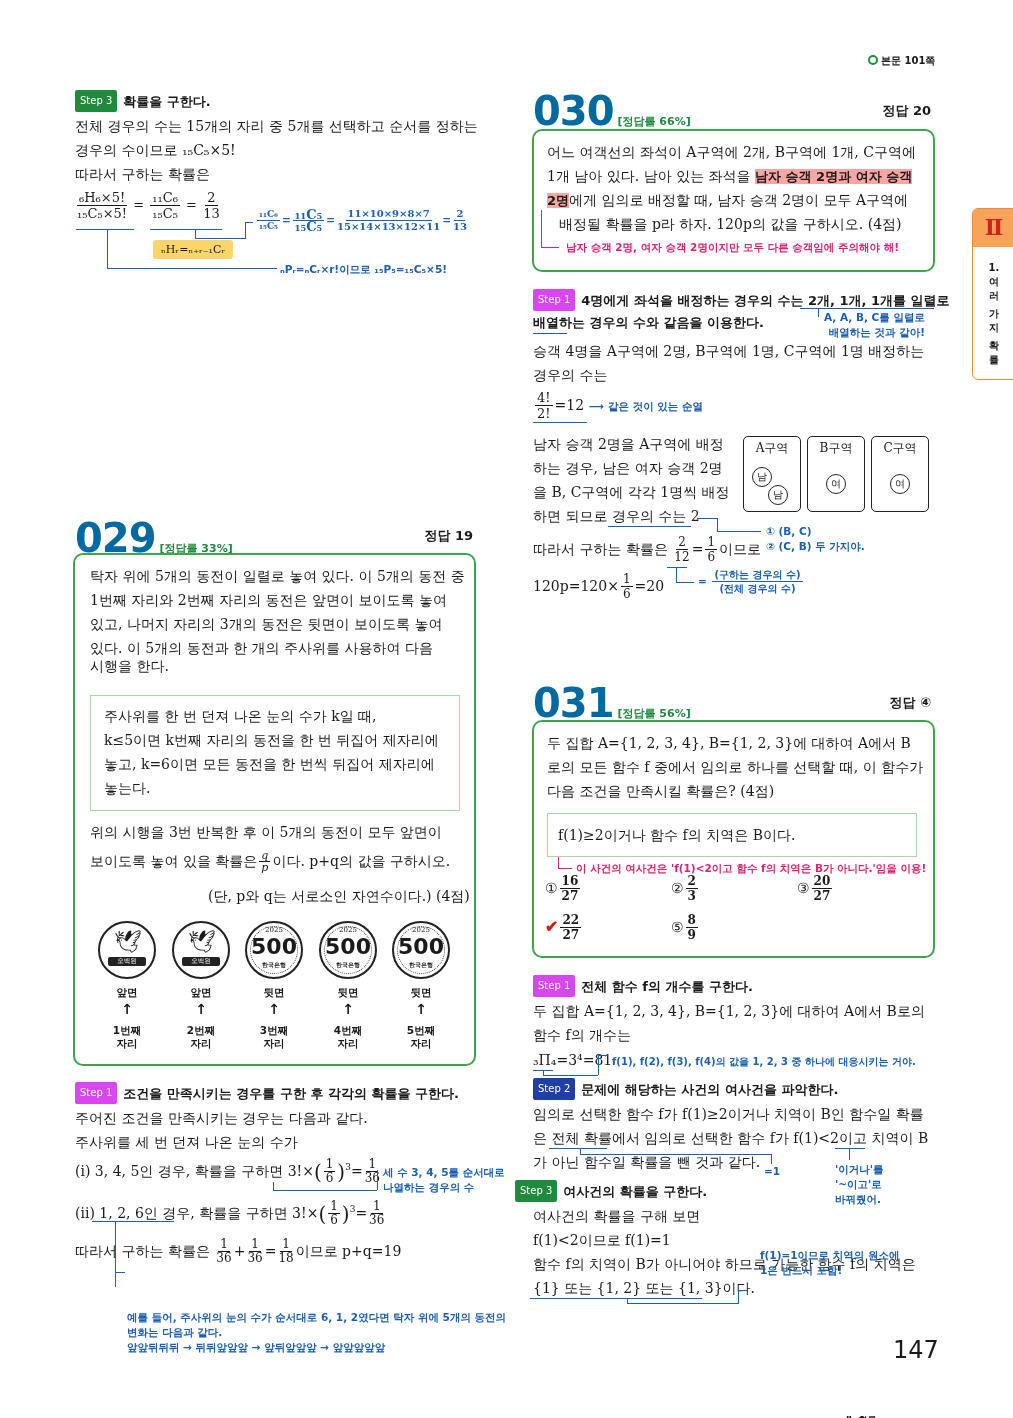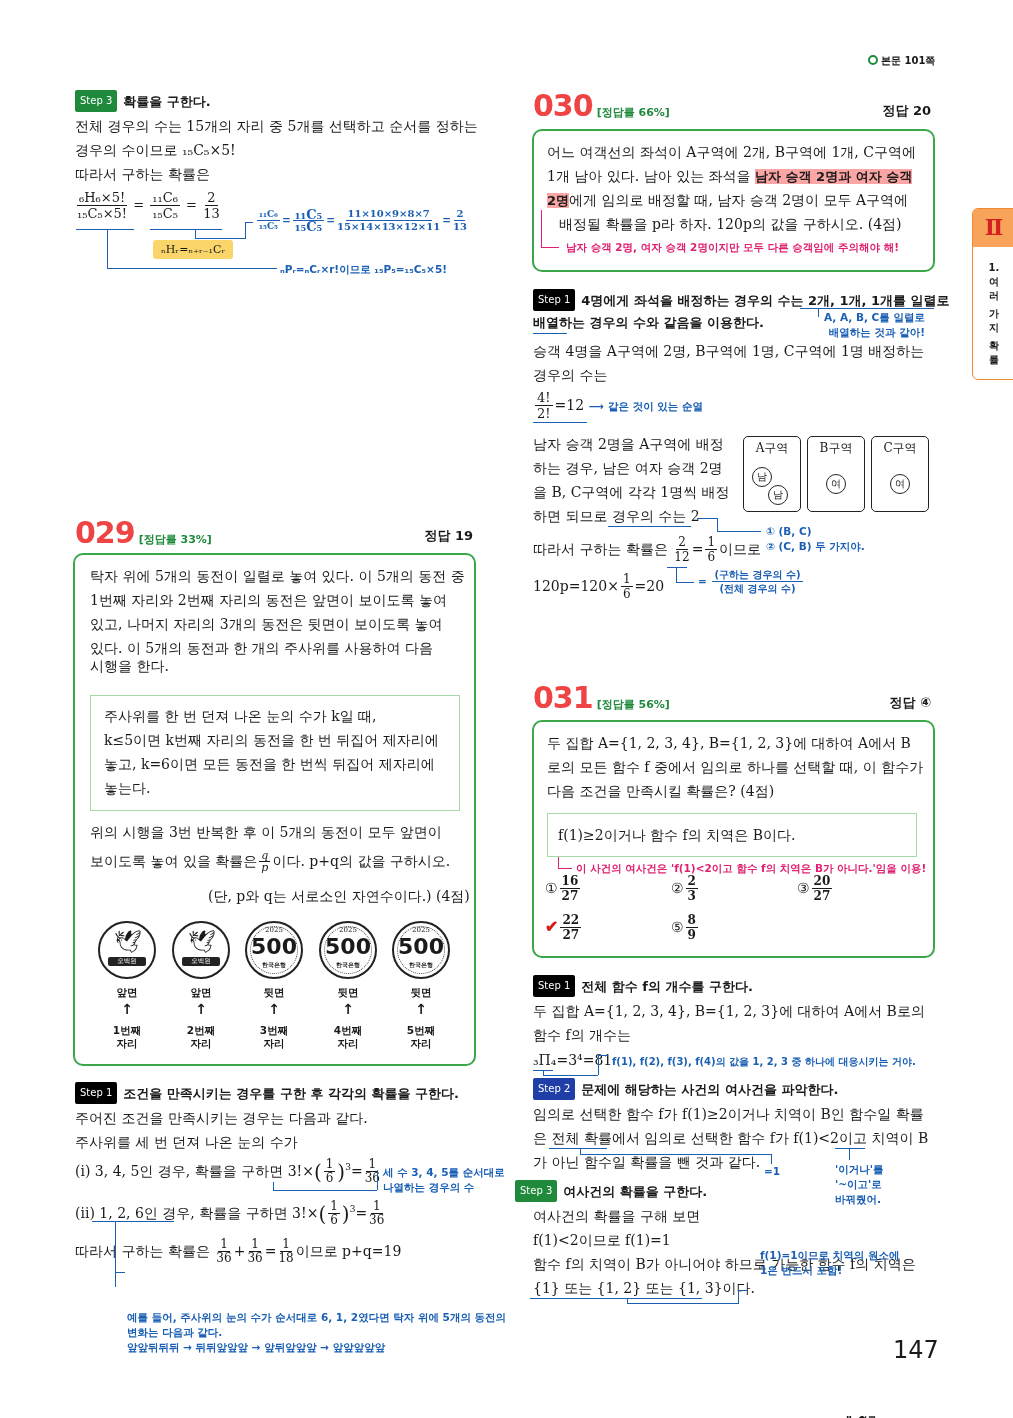--- a/index.html
+++ b/index.html
@@ -3,29 +3,29 @@
 <meta charset="utf-8">
 <style>
   * { box-sizing: border-box; margin: 0; padding: 0; }
   html, body { width: 1013px; height: 1418px; background: #fff; overflow: hidden; }
   body { position: relative; font-family: "DejaVu Serif", "Liberation Serif", serif; color: #1a1a1a; font-size: 14px; }
   .sans { font-family: "DejaVu Sans", "Liberation Sans", sans-serif; }
   .abs { position: absolute; }
   .line { position: absolute; white-space: nowrap; font-size: 14px; line-height: 20px; }
   .step { display: inline-block; font-family: "DejaVu Sans", sans-serif; font-size: 10px; color: #fff; padding: 1px 5px; border-radius: 2px; margin-right: 6px; vertical-align: 2px; }
   .step.green { background: #1f8a3c; }
-  .step.red { background: #000000; }
+  .step.red { background: #d946ef; }
   .step.blue { background: #1f3ea8; }
   .step-title { font-family: "DejaVu Sans", sans-serif; font-weight: bold; font-size: 13px; }
   .blue-note { font-family: "DejaVu Sans", sans-serif; color: #1a5fb4; font-size: 10.5px; line-height: 15px; font-weight: bold; }
   .pink-note { font-family: "DejaVu Sans", sans-serif; color: #e02070; font-size: 10.5px; font-weight: bold; }
   .frac { display: inline-flex; flex-direction: column; align-items: center; vertical-align: middle; line-height: 15px; font-size: 13px; margin: 0 2px; }
   .frac .num { border-bottom: 1px solid #1a1a1a; padding: 0 2px; }
   .frac.blue .num { border-color: #1a5fb4; }
-  .prob-num { font-family: "DejaVu Sans", sans-serif; font-weight: bold; font-size: 30px; color: #ef4444; letter-spacing: -1px; }
+  .prob-num { font-family: "DejaVu Sans", sans-serif; font-weight: bold; font-size: 40px; color: #0369a1; letter-spacing: -1px; }
   .rate { font-family: "DejaVu Sans", sans-serif; font-weight: bold; font-size: 11px; color: #1f8a3c; margin-left: 4px; }
   .answer { font-family: "DejaVu Sans", sans-serif; font-weight: bold; font-size: 13px; }
   .box { position: absolute; border: 2px solid #3aa84a; border-radius: 10px; }
   .inner-box { position: absolute; border: 1.5px solid #a6d8a8; }
   .hl { background: #fca5a5; }
   .seat-box { position: absolute; border: 1.5px solid #222; border-radius: 5px; width: 58px; height: 76px; text-align: center; font-size: 12px; }
   .circle { position: absolute; width: 20px; height: 20px; border: 1.5px solid #222; border-radius: 50%; font-size: 10px; line-height: 17px; text-align: center; font-family: "DejaVu Sans", sans-serif; }
   .coin { position: absolute; width: 58px; height: 58px; border-radius: 50%; border: 2px solid #222; text-align: center; }
   .coin-inner { position: absolute; left: 3px; top: 3px; width: 48px; height: 48px; border-radius: 50%; border: 1px dotted #444; }
   .coin-label { position: absolute; width: 60px; text-align: center; font-family: "DejaVu Sans", sans-serif; font-size: 10.5px; font-weight: bold; line-height: 13px; }

